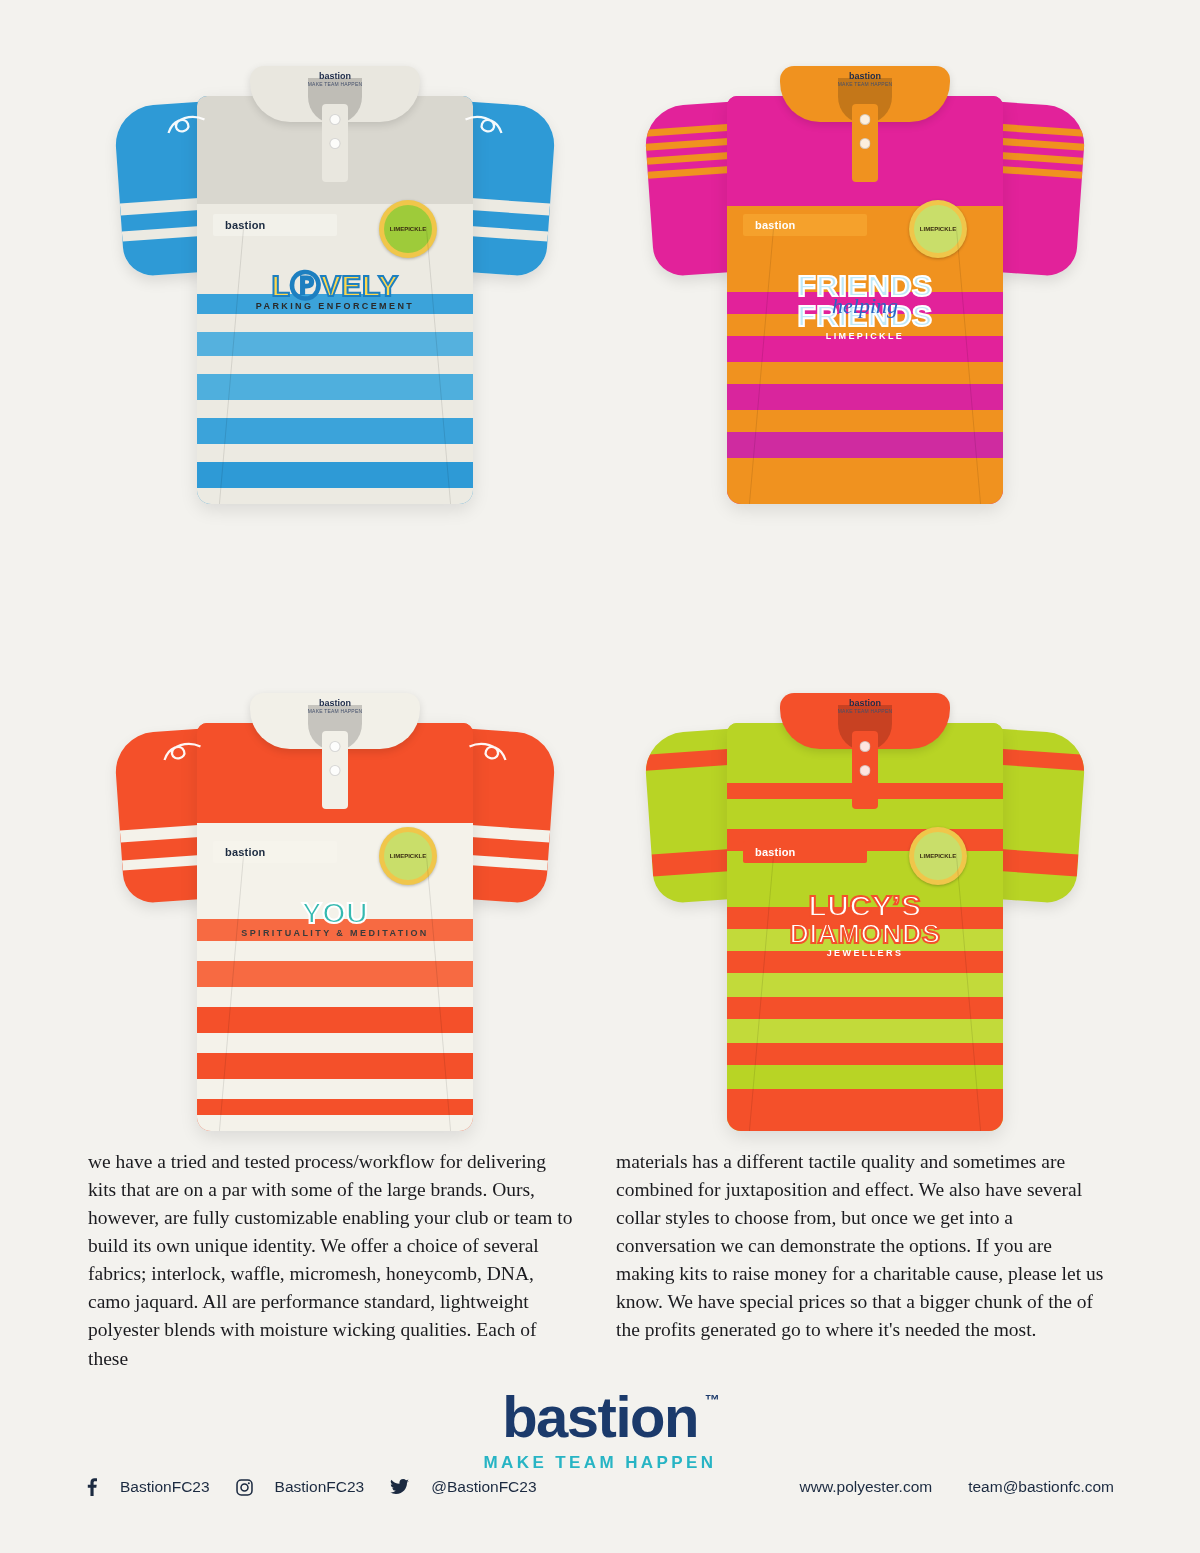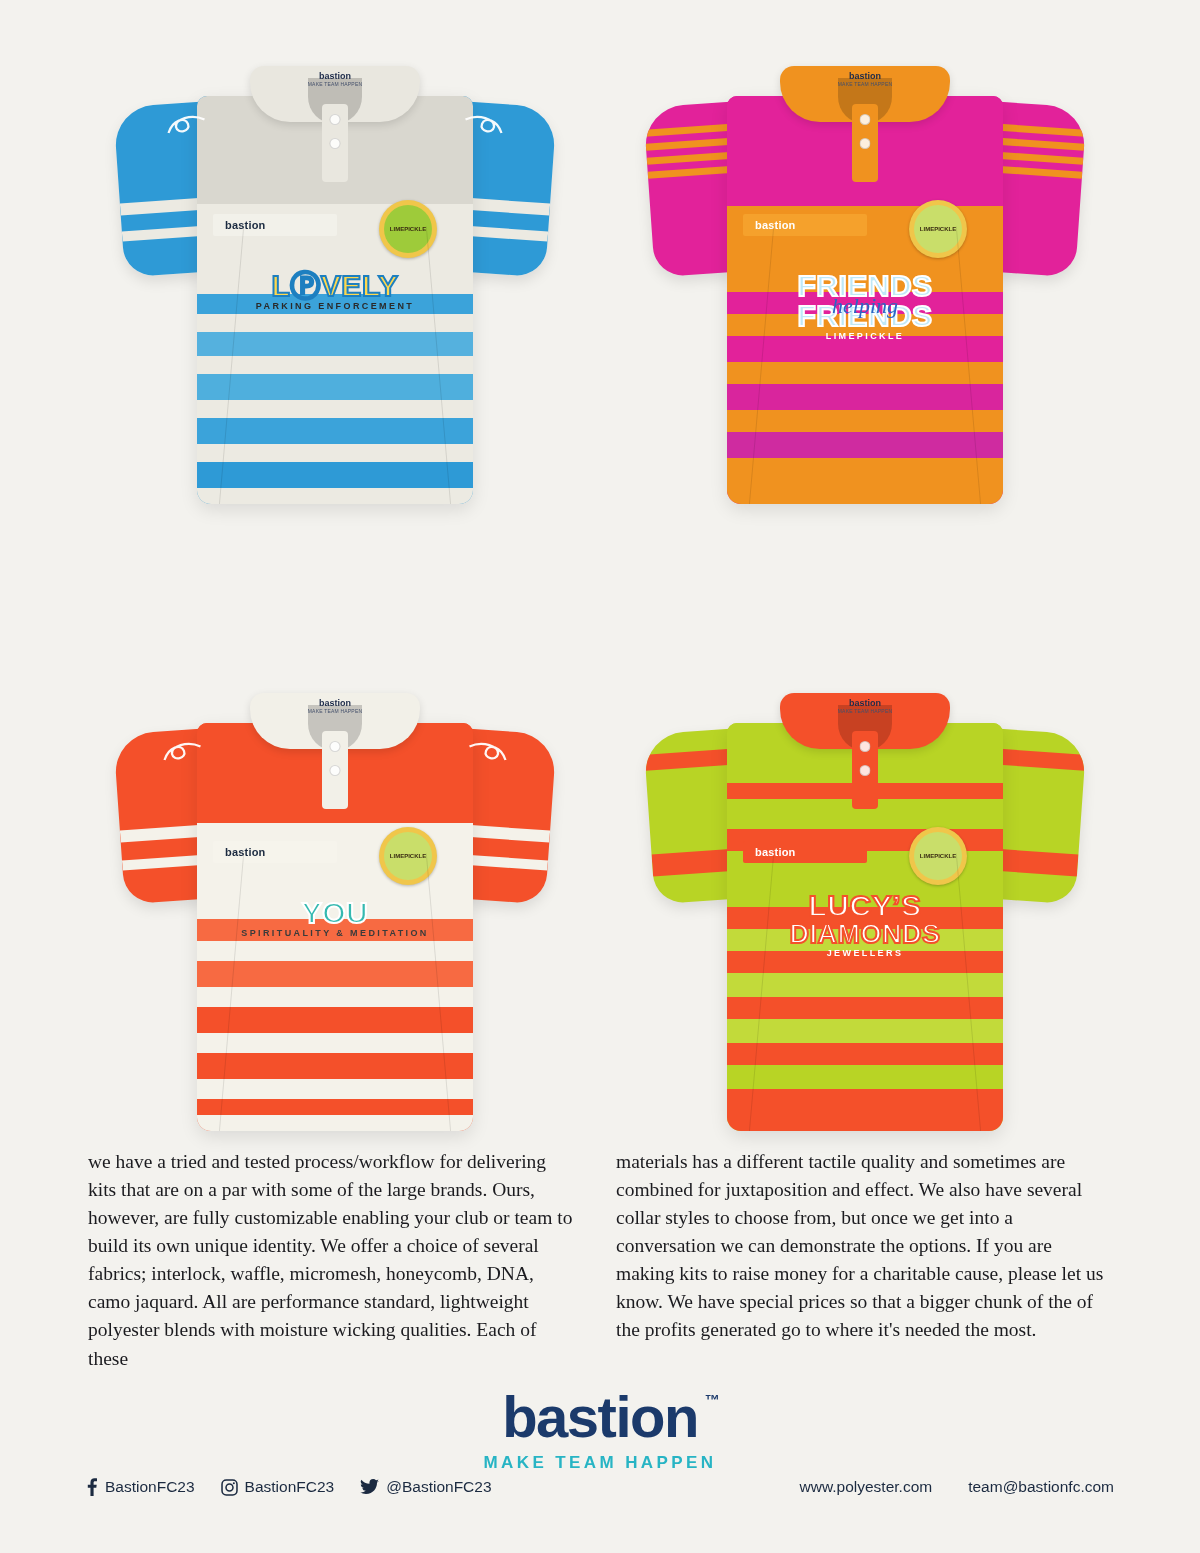--- a/index.html
+++ b/index.html
@@ -302,21 +302,21 @@
     position: absolute;
     top: 1478px;
     left: 86px;
     display: flex;
     align-items: center;
     gap: 26px;
     font-family: "Liberation Sans", sans-serif;
     font-size: 15.5px;
     color: #1b2a40;
   }
-  .social .item { display: flex; align-items: center; gap: 7px; }
+  .social .item { display: flex; align-items: center; gap: 22px; }
   .social .gi { color: #1b2a40; display: inline-flex; }
 
   .contacts {
     position: absolute;
     top: 1478px;
     right: 86px;
     display: flex;
     align-items: center;
     gap: 36px;
     font-family: "Liberation Sans", sans-serif;

